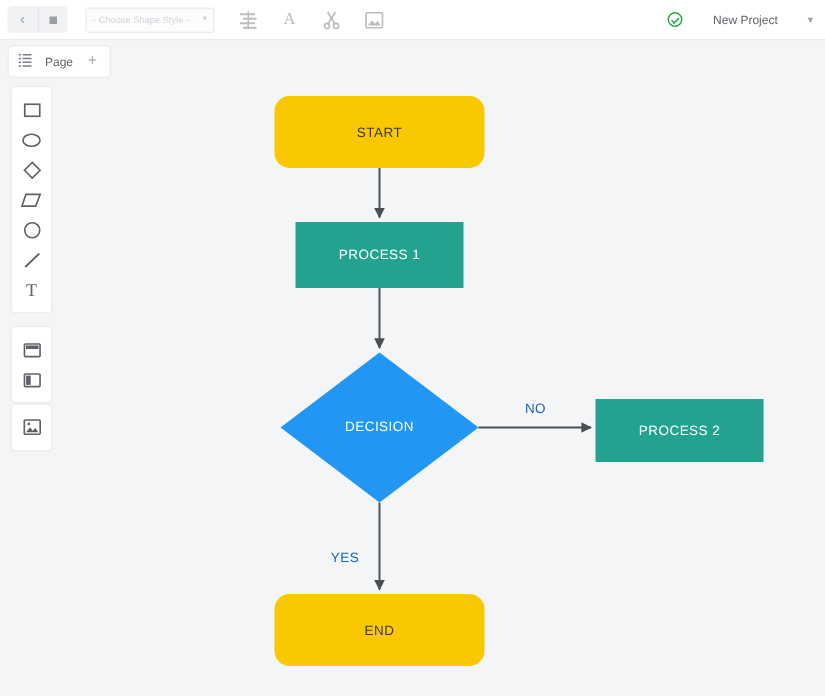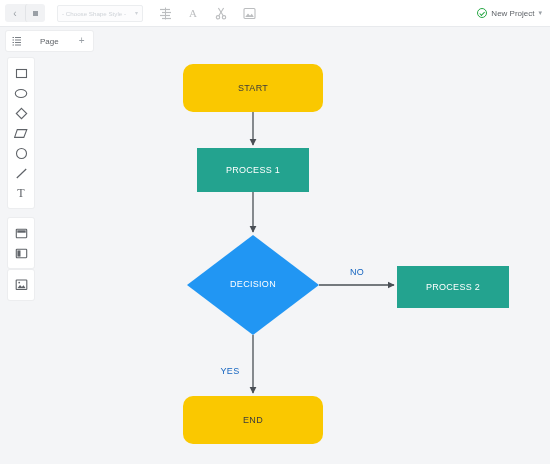--- a/index.html
+++ b/index.html
@@ -63,21 +63,21 @@
     width: 16px; height: 16px;
     display: flex; align-items: center; justify-content: center;
     cursor: pointer; opacity: .42;
   }
   .tb-icon svg { display: block; }
   .tb-icon .a-glyph { font-size: 11px; color: #5f6368; font-family: "Liberation Serif", serif; }
 
   .project-box {
     position: absolute; right: 8px; top: 50%;
     transform: translateY(-50%);
-    display: flex; align-items: center; gap: 4px;
+    display: flex; align-items: center; gap: 20px;
     cursor: pointer;
   }
   .project-box .pname { font-size: 8px; color: #5f6368; }
   .project-box .pcaret { font-size: 7px; color: #9aa0a6; }
   .check-circle {
     width: 10px; height: 10px; border-radius: 50%;
     border: 1.2px solid #28a745;
     display: flex; align-items: center; justify-content: center;
   }
   .check-circle::after {
@@ -91,21 +91,21 @@
     position: absolute; left: 0; top: 27px;
     width: 550px; height: 30px;
     background: #f4f5f7;
   }
   .page-tab {
     position: absolute; left: 6px; top: 4px;
     height: 20px;
     background: #ffffff;
     border-radius: 2px;
     display: flex; align-items: center;
-    padding: 0 6px; gap: 18px;
+    padding: 0 6px; gap: 8px;
     box-shadow: 0 0 0 1px rgba(0,0,0,0.03);
     cursor: pointer;
   }
   .page-tab .ptxt { font-size: 8px; color: #5f6368; }
   .page-tab .pplus { font-size: 10px; color: #9aa0a6; line-height: 1; padding: 0 2px; cursor: pointer; }
 
   
   .shape-panel {
     position: absolute; left: 8px;
     width: 26px;

